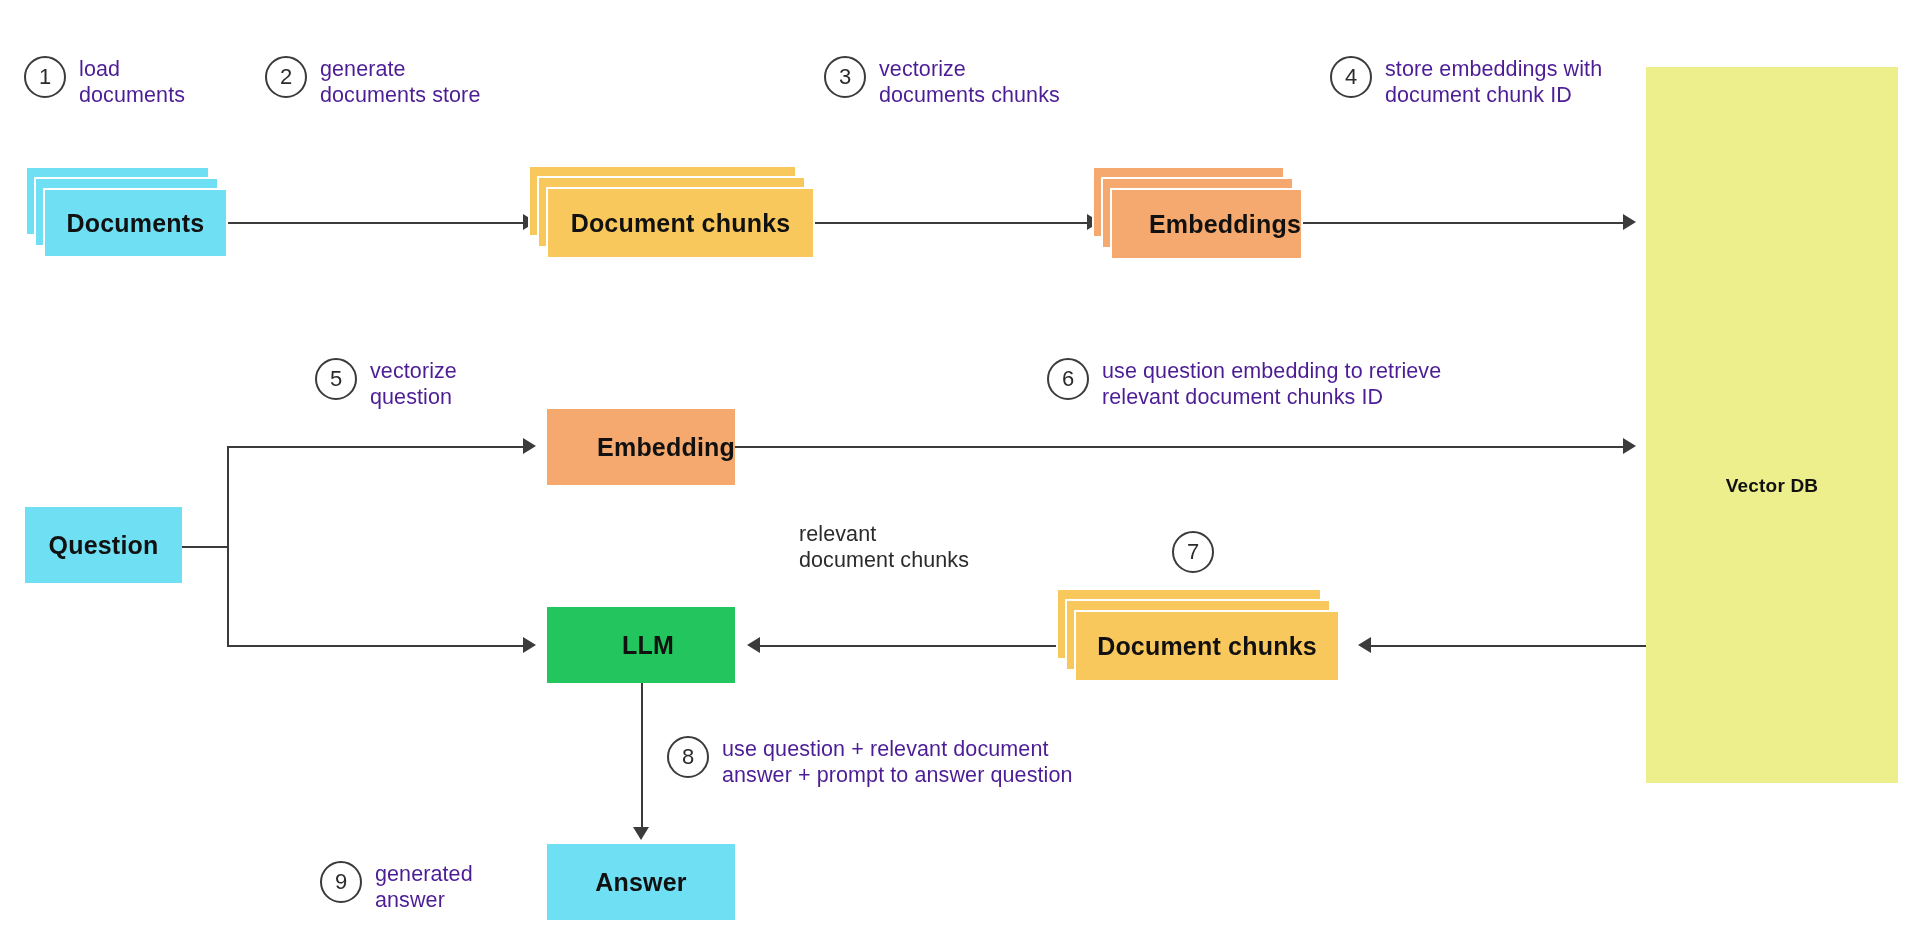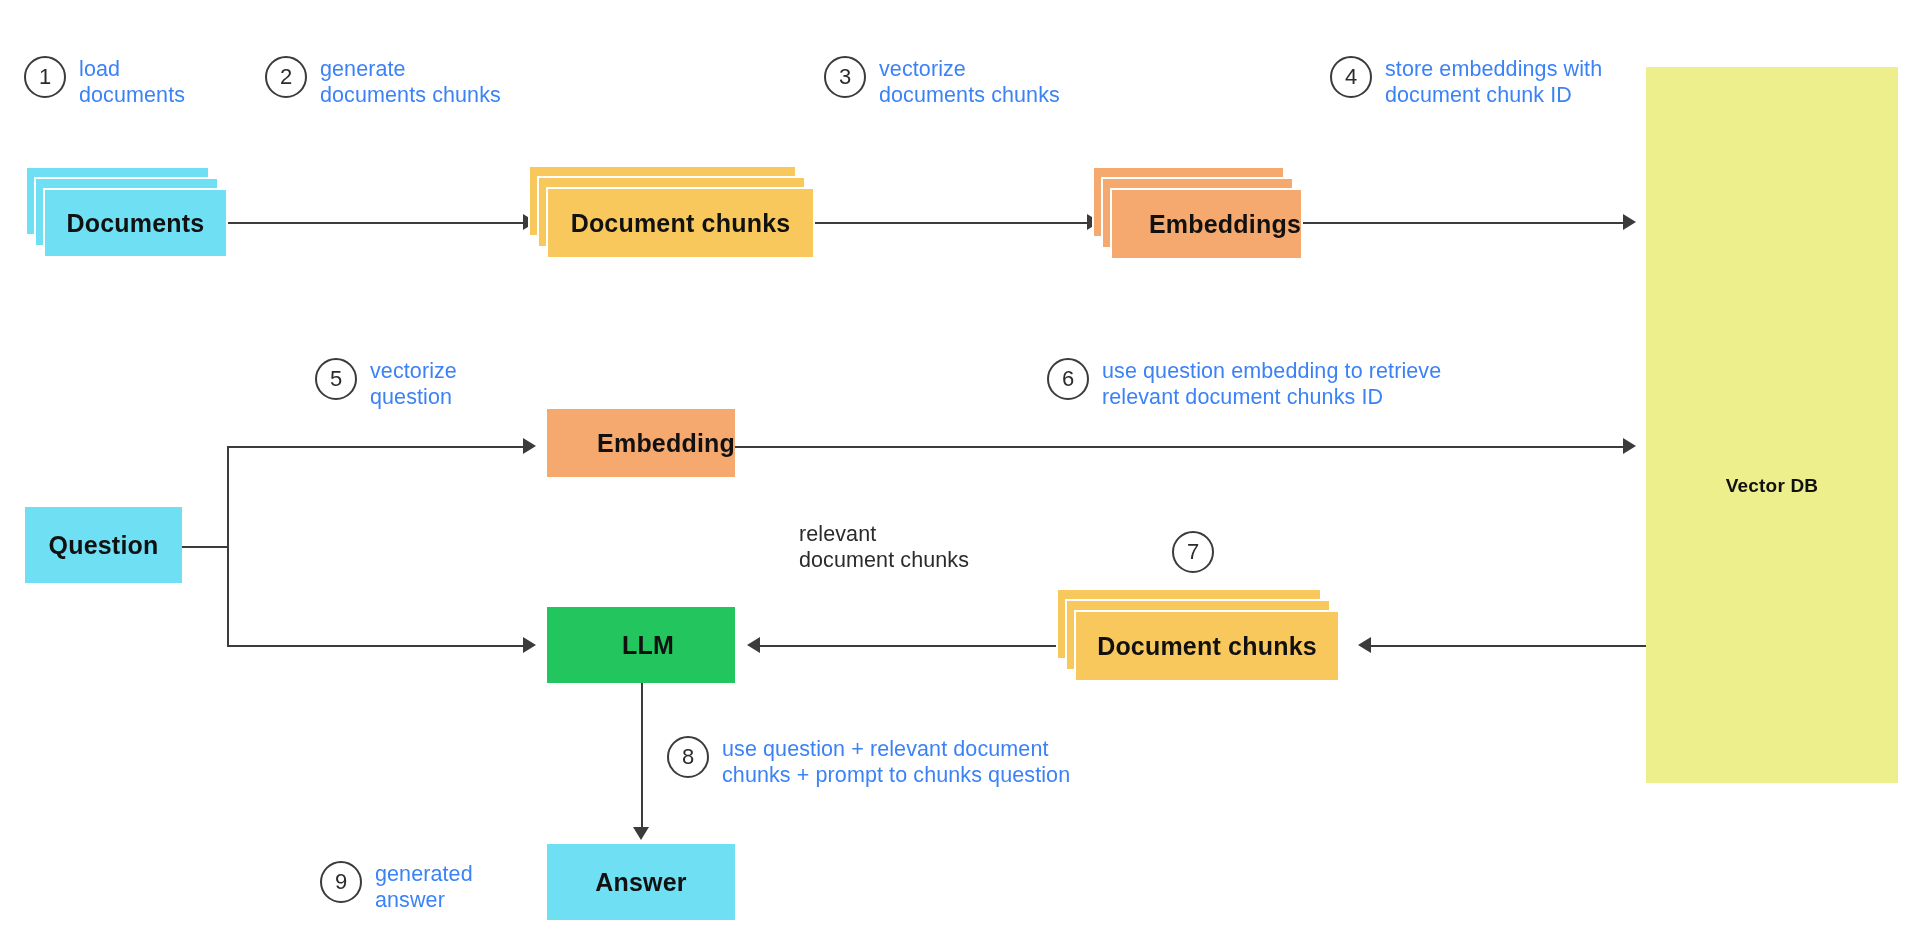--- a/index.html
+++ b/index.html
@@ -36,21 +36,21 @@
     justify-content: center;
     font-size: 22px;
     color: #2b2b2b;
     line-height: 1;
     box-sizing: border-box;
     background: #fff;
   }
   .step-label {
     font-size: 21.5px;
     line-height: 1.19;
-    color: #3b82f6;
+    color: #4c1d95;
     white-space: pre-line;
     padding-top: 1px;
     letter-spacing: .1px;
   }
 
   
   .caption {
     position: absolute;
     font-size: 21.5px;
     line-height: 1.19;
@@ -122,21 +122,21 @@
 
   <div class="step" style="left:24px;  top:56px;">
     <span class="step-circle">1</span>
     <span class="step-label">load
 documents</span>
   </div>
 
   <div class="step" style="left:265px; top:56px;">
     <span class="step-circle">2</span>
     <span class="step-label">generate
-documents chunks</span>
+documents store</span>
   </div>
 
   <div class="step" style="left:824px; top:56px;">
     <span class="step-circle">3</span>
     <span class="step-label">vectorize
 documents chunks</span>
   </div>
 
   <div class="step" style="left:1330px; top:56px;">
     <span class="step-circle">4</span>
@@ -156,21 +156,21 @@
 relevant document chunks ID</span>
   </div>
 
   <div class="step" style="left:1172px; top:531px;">
     <span class="step-circle">7</span>
   </div>
 
   <div class="step" style="left:667px; top:736px;">
     <span class="step-circle">8</span>
     <span class="step-label">use question + relevant document
-chunks + prompt to chunks question</span>
+answer + prompt to answer question</span>
   </div>
 
   <div class="step" style="left:320px; top:861px;">
     <span class="step-circle">9</span>
     <span class="step-label">generated
 answer</span>
   </div>
 
   <div class="caption" style="left:799px; top:522px;">relevant
 document chunks</div>
@@ -226,21 +226,21 @@
   </div>
 
   <div class="node yellow" style="left:1646px; top:67px; width:252px; height:716px; align-items:flex-start; padding-top:408px;">
     <span style="font-size:19px;">Vector DB</span>
   </div>
 
   <div class="node cyan" style="left:25px; top:507px; width:157px; height:76px;">
     <span>Question</span>
   </div>
 
-  <div class="node peach" style="left:547px; top:409px; width:188px; height:68px;">
+  <div class="node peach" style="left:547px; top:409px; width:188px; height:76px;">
     <span>Embedding</span>
   </div>
 
   <div class="node blue" style="left:547px; top:607px; width:188px; height:76px;">
     <span>LLM</span>
   </div>
 
   <div class="stack-sheet" style="left:1056px; top:588px; width:266px; height:72px; background:#F8C85C;"></div>
   <div class="stack-sheet" style="left:1065px; top:599px; width:266px; height:72px; background:#F8C85C;"></div>
   <div class="node orange" style="left:1074px; top:610px; width:266px; height:72px; border:2px solid #ffffff;">

